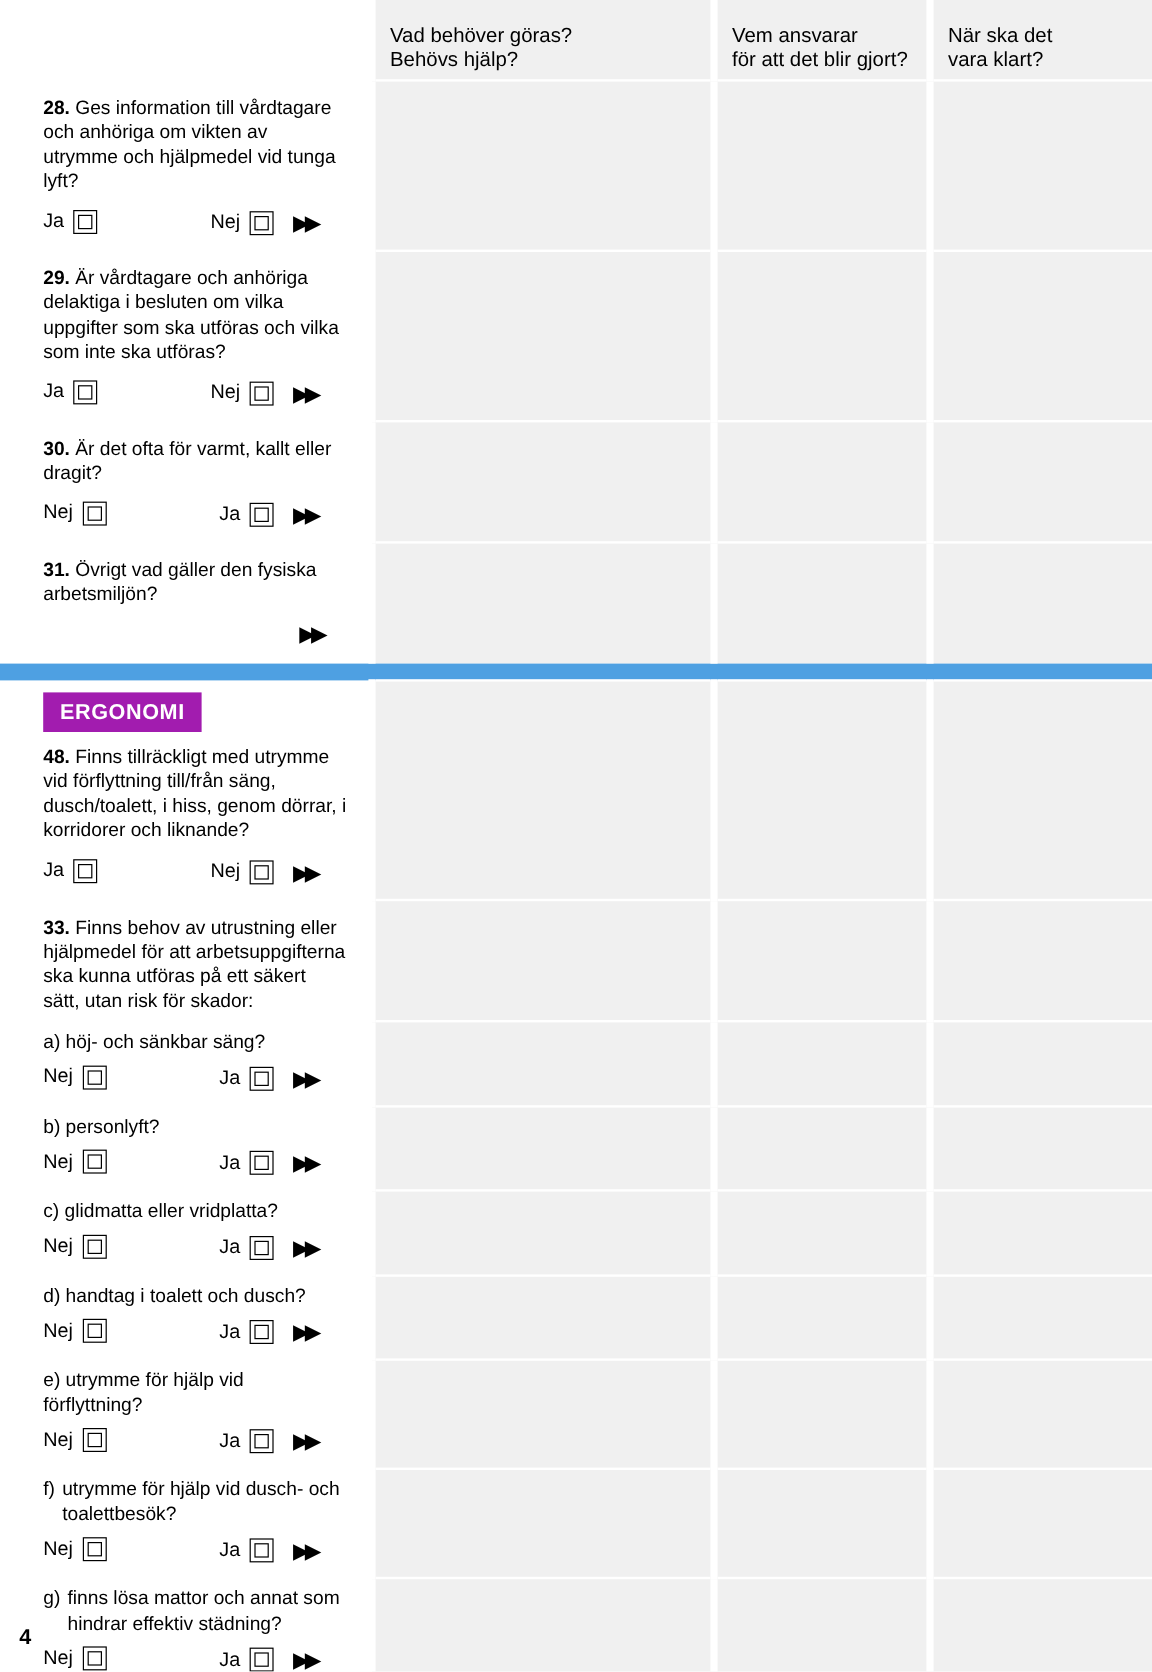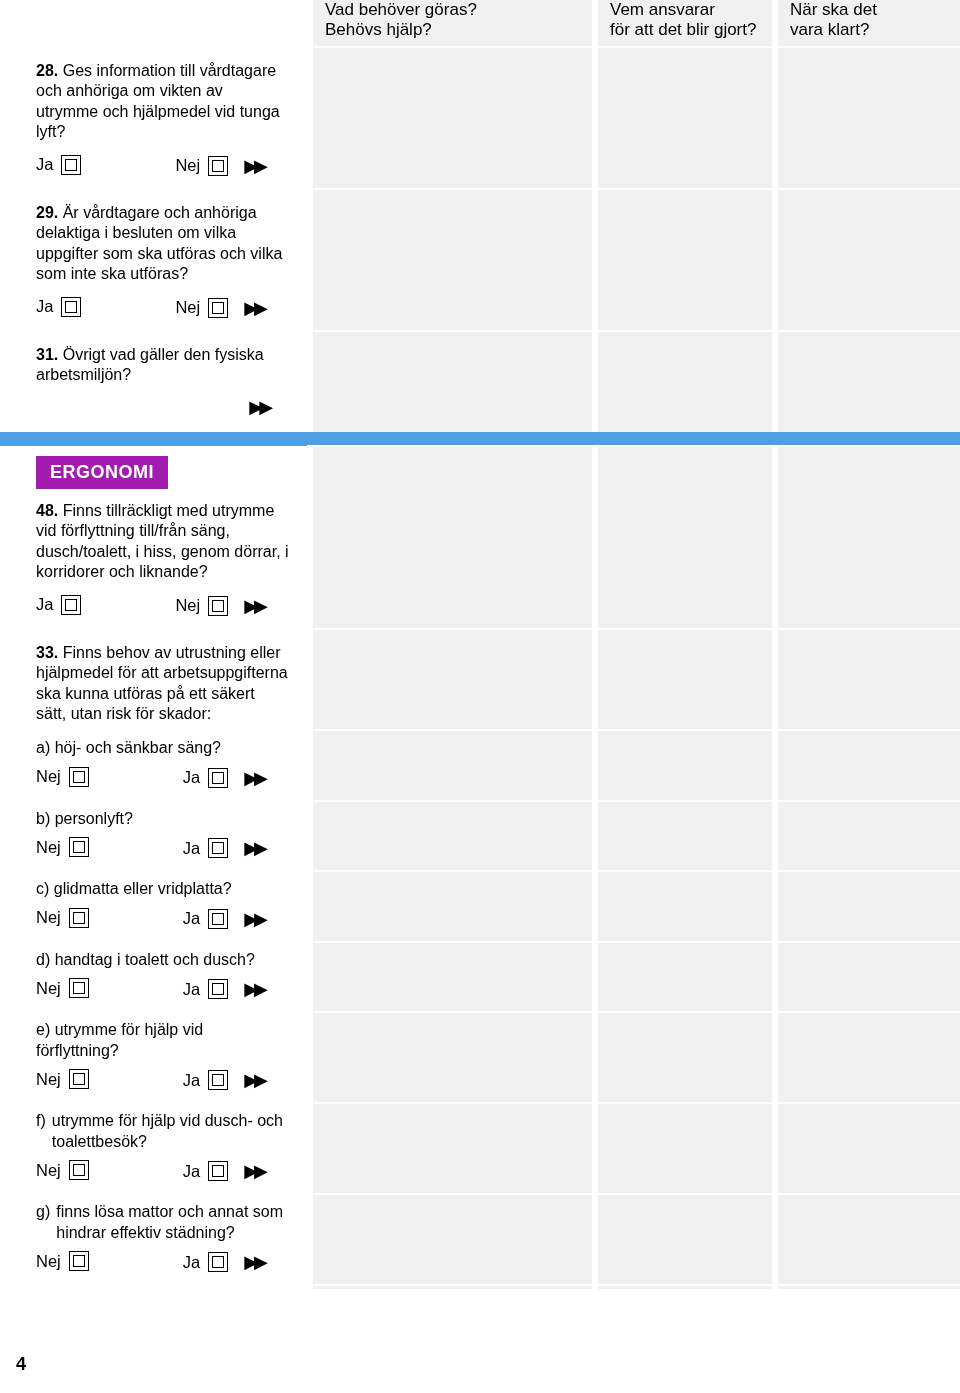--- a/index.html
+++ b/index.html
@@ -18,21 +18,21 @@
     width: 100%;
     border-collapse: collapse;
     table-layout: fixed;
   }
   col.qcol { width: 310px; }
   col.c1 { width: 285px; }
   col.c2 { width: 180px; }
   col.c3 { width: 185px; }
   td { vertical-align: top; }
   td.q { padding: 2px 18px 2px 36px; }
-  td.head { padding: 0 8px 6px 12px; font-size: 17px; font-weight: 400; }
+  td.head { padding: 20px 8px 6px 12px; font-size: 17px; font-weight: 400; }
   
   tr.row td.cell {
     border-top: 2px solid #fff;
     border-left: 6px solid #fff;
     background: #f0f0f0;
   }
   tr.row:first-of-type td.cell { border-top: none; }
   
   tr.bluebar td {
     height: 12px;
@@ -143,20 +143,39 @@
               <span class="arrow">▶▶</span>
             </span>
           </div>
         </td>
         <td class="cell"></td>
         <td class="cell"></td>
         <td class="cell"></td>
       </tr>
       <tr class="row">
         <td class="q">
+          <div class="question"><span class="num">30.</span> Är det ofta för varmt, kallt eller dragit?</div>
+          <div class="choices">
+            <span class="choice">
+              <span class="label">Nej</span>
+              <span class="chk"></span>
+            </span>
+            <span class="choice">
+              <span class="label">Ja</span>
+              <span class="chk"></span>
+              <span class="arrow">▶▶</span>
+            </span>
+          </div>
+        </td>
+        <td class="cell"></td>
+        <td class="cell"></td>
+        <td class="cell"></td>
+      </tr>
+      <tr class="row">
+        <td class="q">
           <div class="question"><span class="num">31.</span> Övrigt vad gäller den fysiska arbetsmiljön?</div>
           <div class="arrow-alone">▶▶</div>
         </td>
         <td class="cell"></td>
         <td class="cell"></td>
         <td class="cell"></td>
       </tr>
       <tr class="bluebar">
         <td colspan="4" class="thick"></td>
       </tr>

